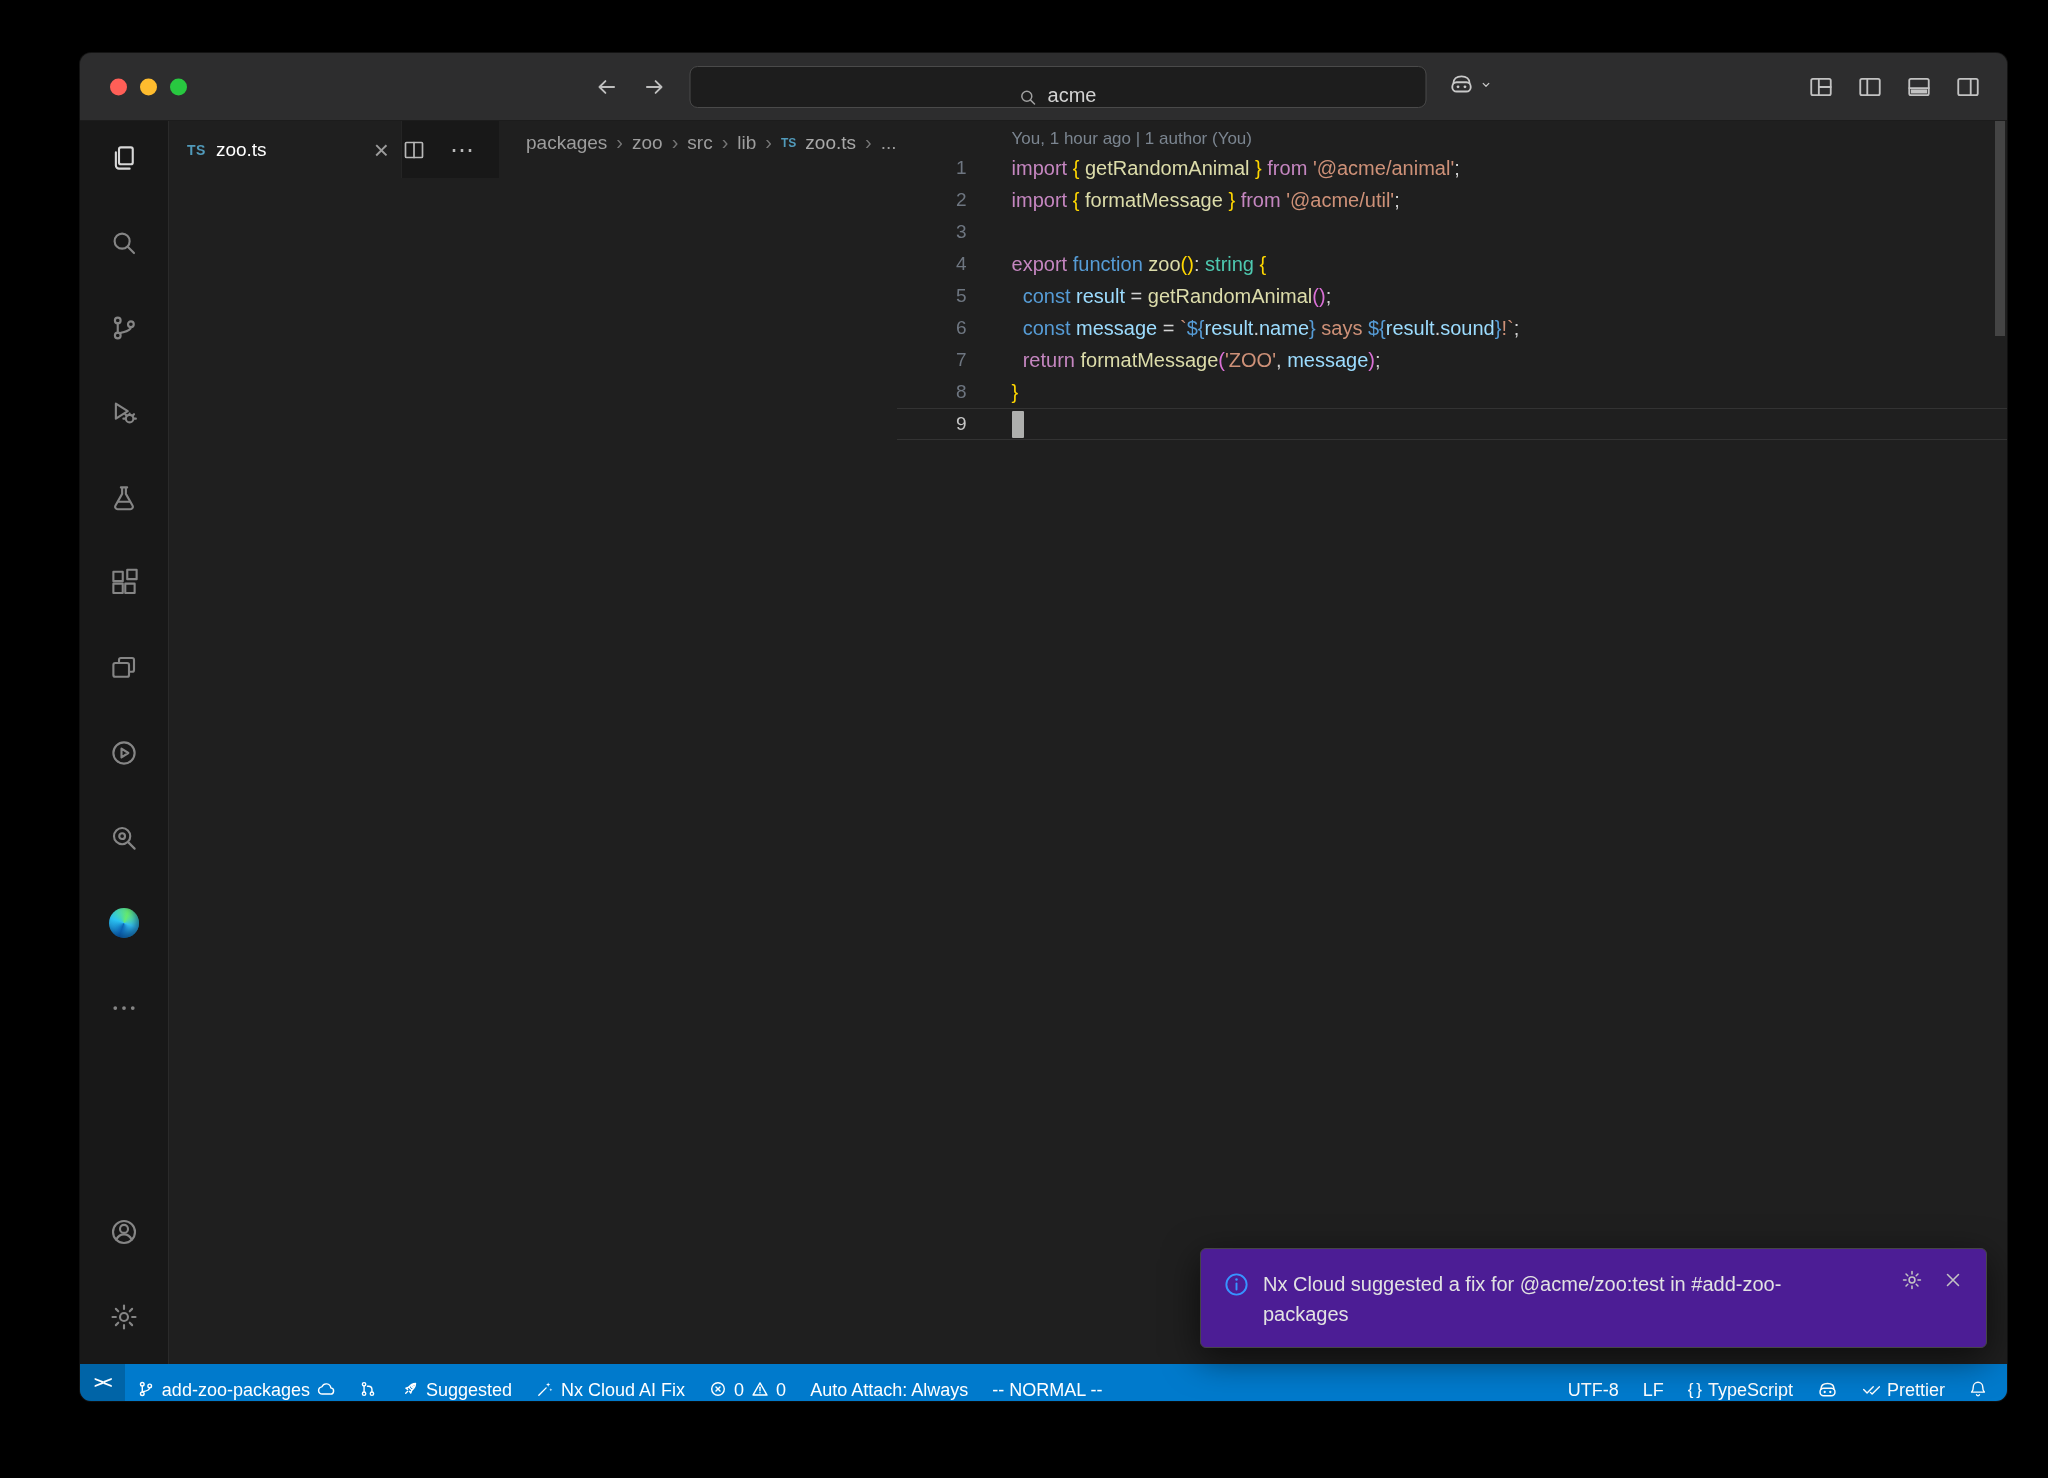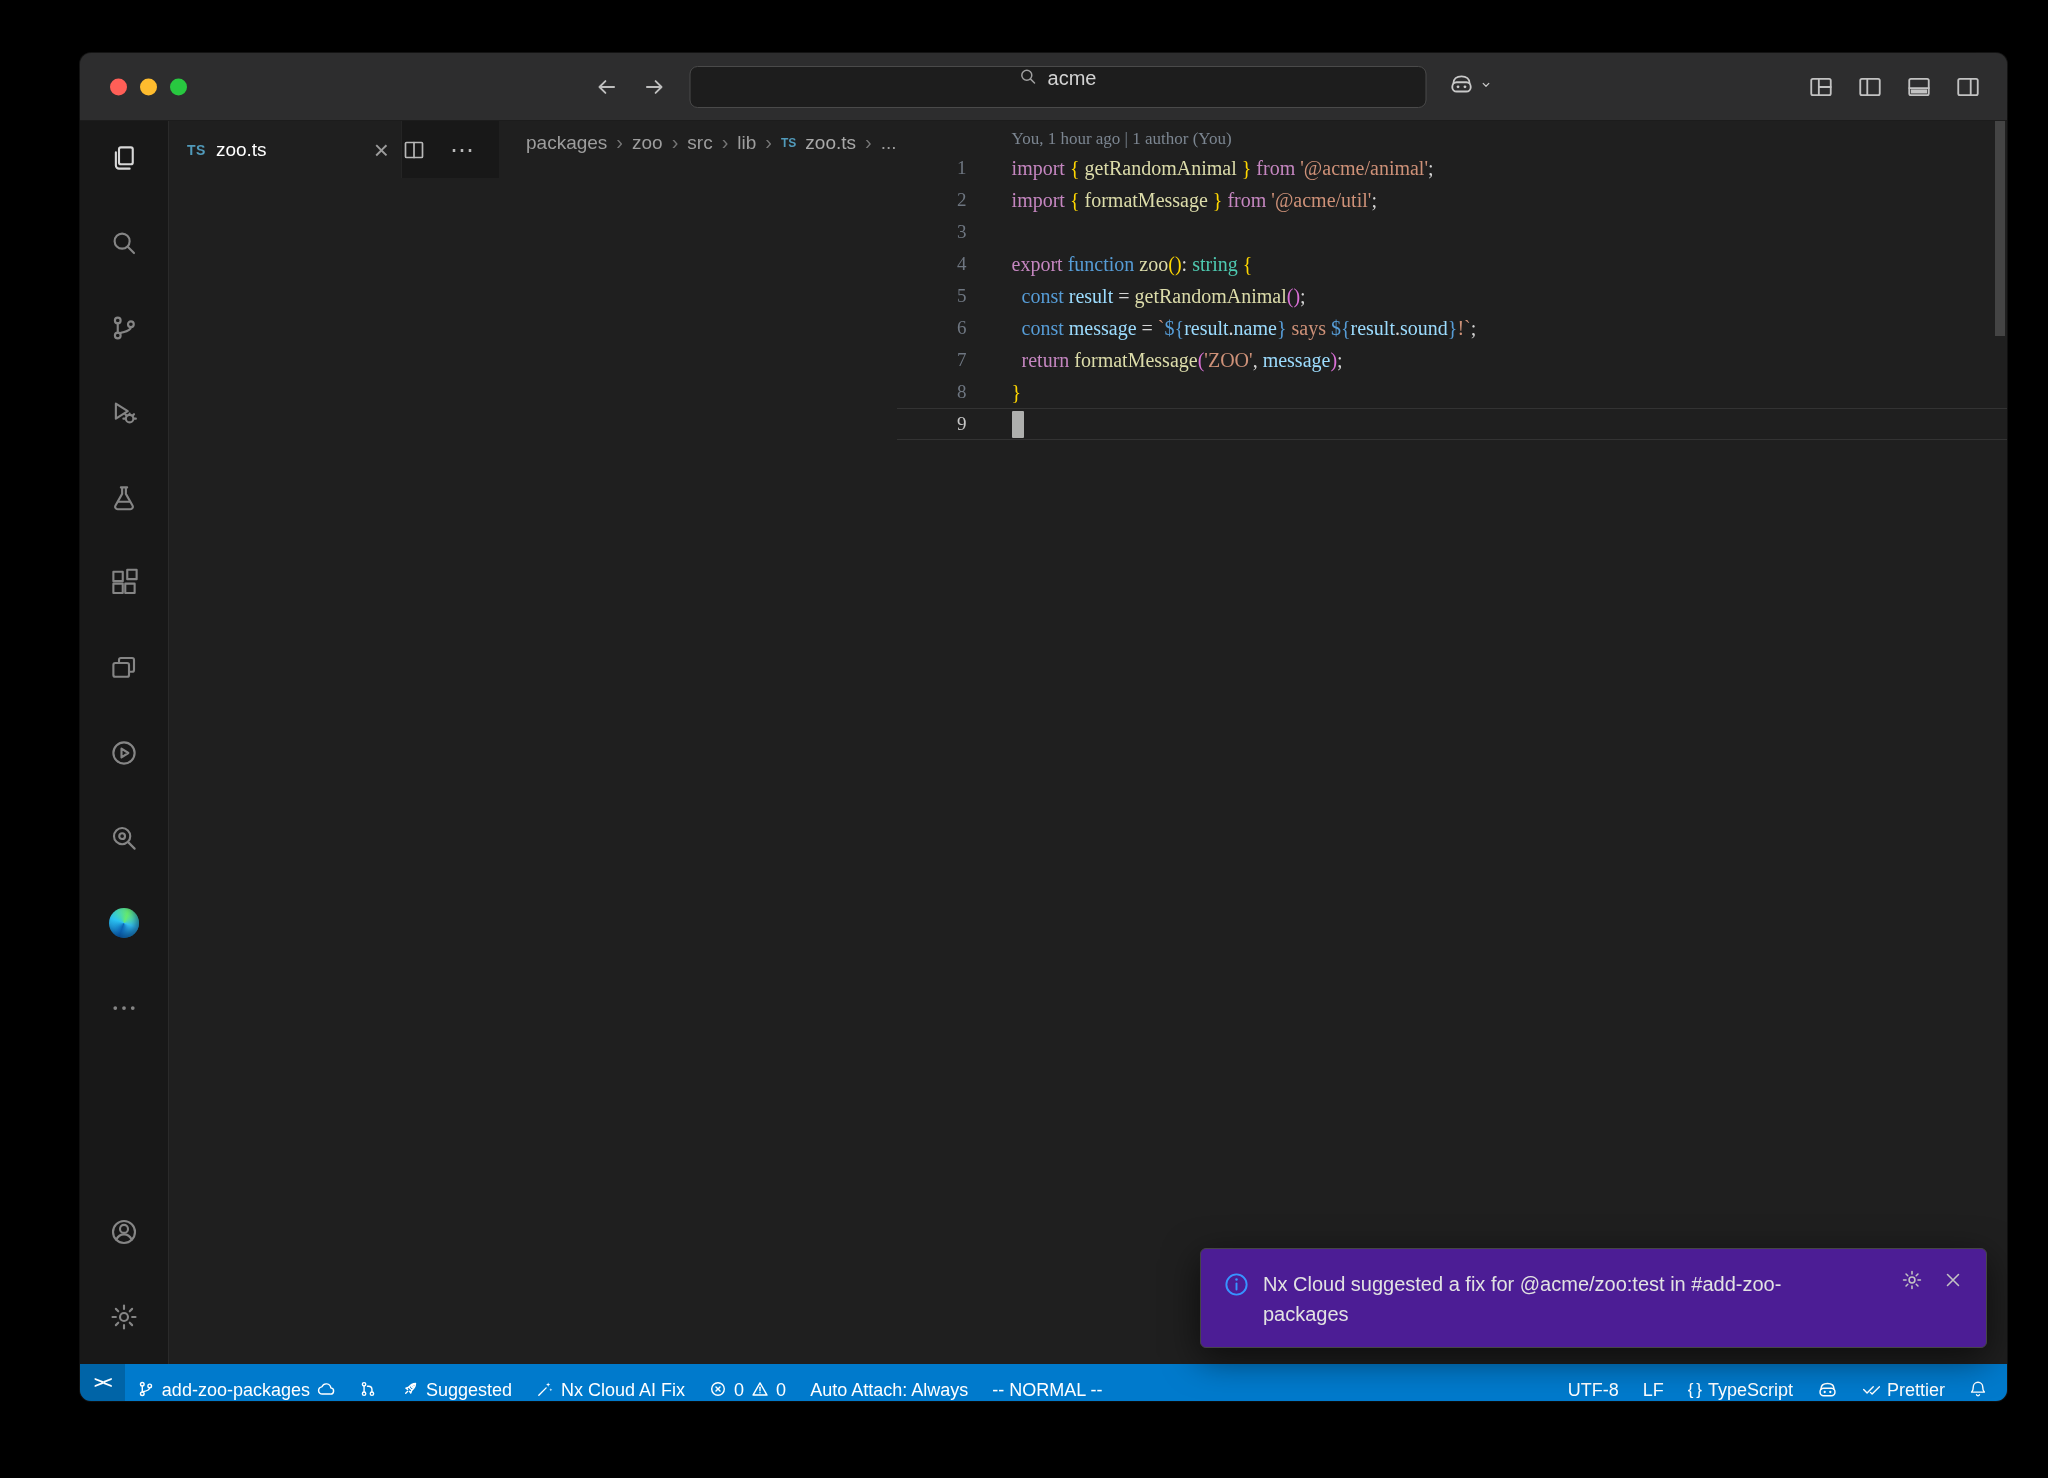--- a/index.html
+++ b/index.html
@@ -18,21 +18,21 @@
   .titlebar{height:67px;flex:0 0 auto;background:#2d2d2e;position:relative;border-bottom:1px solid #1c1c1c;}
   .traffic{position:absolute;left:30px;top:50%;transform:translateY(-50%);display:flex;gap:13px;}
   .traffic span{width:17px;height:17px;border-radius:50%;}
   .tl-close{background:var(--tl-close,#FF5F57);}
   .tl-min{background:var(--tl-min,#FEBC2E);}
   .tl-zoom{background:var(--tl-zoom,#28C840);}
   .tb-center{position:absolute;left:50%;top:50%;transform:translate(-50%,-50%);display:flex;align-items:center;gap:22px;}
   .nav-arrow{color:#bdbdbd;display:flex;align-items:center;}
   .command-center{
     width:735px;height:40px;background:#1d1d1d;border:1px solid #4a4a4a;border-radius:8px;
-    display:flex;align-items:flex-start;justify-content:center;gap:10px;color:#d2d2d2;font-size:20px;
+    display:flex;align-items:flex-end;justify-content:center;gap:10px;color:#d2d2d2;font-size:20px;
   }
   .command-center .icon{color:#9f9f9f;display:flex;}
   .copilot-btn{display:flex;align-items:center;gap:3px;color:#c9c9c9;}
   .layout-controls{position:absolute;right:26px;top:50%;transform:translateY(-50%);display:flex;gap:23px;color:#c2c2c2;}
   .layout-controls .icon{display:flex;}
   
   .main{flex:1;display:flex;min-height:0;position:relative;}
   .activitybar{
     width:88px;flex:0 0 auto;background:#181818;border-right:1px solid #2a2a2a;
     display:flex;flex-direction:column;align-items:center;padding:9px 0 19px;
@@ -58,21 +58,21 @@
   .tab-label{color:#fff;font-size:19px;}
   .tab-close{margin-left:auto;color:#9c9c9c;font-size:26px;line-height:1;}
   .tab-actions{margin-left:auto;display:flex;align-items:center;gap:24px;padding-right:24px;color:#b8b8b8;}
   .tab-actions .icon{display:flex;}
   .ellipsis-txt{font-size:24px;letter-spacing:1px;color:#b8b8b8;}
   .breadcrumbs{height:43px;flex:0 0 auto;display:flex;align-items:center;gap:9px;padding-left:27px;color:#9d9d9d;font-size:19px;}
   .crumb-sep{color:#767676;font-size:20px;}
   .ts-badge-sm{color:var(--ts,#519ABA);font-size:12px;font-weight:700;}
   .crumb-file{color:#a9a9a9;}
   
-  .code-area{flex:1;position:relative;padding-top:4px;font-family:Liberation Serif, serif;overflow:hidden;}
+  .code-area{flex:1;position:relative;padding-top:4px;font-family:Liberation Sans, sans-serif;overflow:hidden;}
   .blame-row{height:27px;display:flex;align-items:center;}
   .blame{margin-left:115px;color:var(--syn-blame,#7B8590);font-size:17px;}
   .code-line{height:32px;display:flex;align-items:center;}
   .code-line.current-line{box-shadow:inset 0 1px 0 rgba(255,255,255,.09),inset 0 -1px 0 rgba(255,255,255,.09);}
   .ln{width:70px;flex:0 0 auto;text-align:right;color:var(--syn-line_number,#6E7681);font-size:19px;}
   .current-line .ln{color:#c6c6c6;}
   .code-text{margin-left:45px;font-size:20px;white-space:pre;color:#d4d4d4;}
   .cursor-block{display:inline-block;width:12px;height:27px;background:#aeafad;border-radius:1px;vertical-align:-6px;}
   .scrollbar-thumb{position:absolute;top:0;right:2px;width:10px;height:215px;background:rgba(130,130,130,.38);}
   .tok-keyword{color:var(--syn-keyword,#C586C0);}

